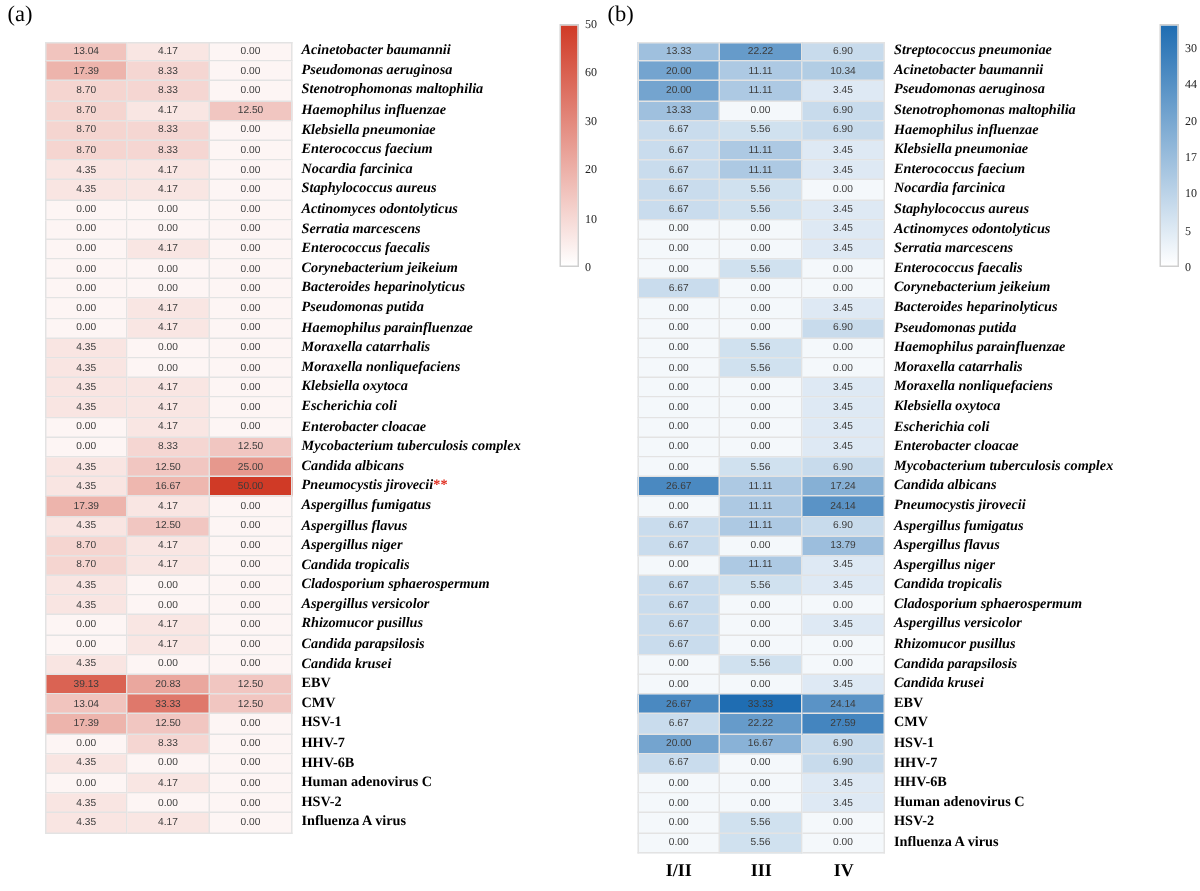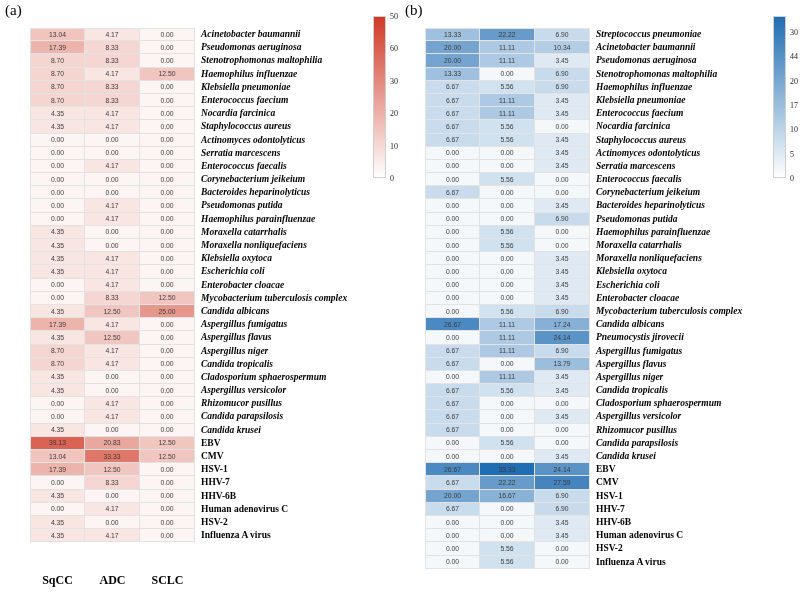--- a/index.html
+++ b/index.html
@@ -160,20 +160,26 @@
           <div class="cell" style="background: rgb(241, 198, 193);">12.50</div>
           <div class="rlabel">Mycobacterium tuberculosis complex</div>
         </div>
         <div class="hrow">
           <div class="cell" style="background: rgb(249, 229, 226);">4.35</div>
           <div class="cell" style="background: rgb(241, 198, 193);">12.50</div>
           <div class="cell" style="background: rgb(230, 152, 141);">25.00</div>
           <div class="rlabel">Candida albicans</div>
         </div>
         <div class="hrow">
+          <div class="cell" style="background: rgb(249, 229, 226);">4.35</div>
+          <div class="cell" style="background: rgb(238, 183, 175);">16.67</div>
+          <div class="cell" style="background: rgb(208, 58, 38);">50.00</div>
+          <div class="rlabel">Pneumocystis jirovecii<span class="marker">**</span></div>
+        </div>
+        <div class="hrow">
           <div class="cell" style="background: rgb(237, 180, 172);">17.39</div>
           <div class="cell" style="background: rgb(249, 230, 227);">4.17</div>
           <div class="cell" style="background: rgb(253, 245, 244);">0.00</div>
           <div class="rlabel">Aspergillus fumigatus</div>
         </div>
         <div class="hrow">
           <div class="cell" style="background: rgb(249, 229, 226);">4.35</div>
           <div class="cell" style="background: rgb(241, 198, 193);">12.50</div>
           <div class="cell" style="background: rgb(253, 245, 244);">0.00</div>
           <div class="rlabel">Aspergillus flavus</div>
@@ -261,25 +267,20 @@
           <div class="cell" style="background: rgb(253, 245, 244);">0.00</div>
           <div class="cell" style="background: rgb(253, 245, 244);">0.00</div>
           <div class="rlabel upright">HSV-2</div>
         </div>
         <div class="hrow">
           <div class="cell" style="background: rgb(249, 229, 226);">4.35</div>
           <div class="cell" style="background: rgb(249, 230, 227);">4.17</div>
           <div class="cell" style="background: rgb(253, 245, 244);">0.00</div>
           <div class="rlabel upright">Influenza A virus</div>
         </div>
-      </div>
-    <div class="headers">
-        <div class="hcell">SqCC</div>
-        <div class="hcell">ADC</div>
-        <div class="hcell">SCLC</div>
       </div>
     <div class="colorbar">
       <div class="cb-grad" style="background: linear-gradient(to top, rgb(255, 255, 255), rgb(208, 58, 38));"></div>
     <div class="cb-tick" style="top: 0px;">50</div>
         <div class="cb-tick" style="top: 32.4px;">60</div>
         <div class="cb-tick" style="top: 64.8px;">30</div>
         <div class="cb-tick" style="top: 97.2px;">20</div>
         <div class="cb-tick" style="top: 129.6px;">10</div>
         <div class="cb-tick" style="top: 162px;">0</div>
       </div>
@@ -527,20 +528,25 @@
           <div class="cell" style="background: rgb(208, 225, 239);">5.56</div>
           <div class="cell" style="background: rgb(244, 248, 251);">0.00</div>
           <div class="rlabel upright">HSV-2</div>
         </div>
         <div class="hrow">
           <div class="cell" style="background: rgb(244, 248, 251);">0.00</div>
           <div class="cell" style="background: rgb(208, 225, 239);">5.56</div>
           <div class="cell" style="background: rgb(244, 248, 251);">0.00</div>
           <div class="rlabel upright">Influenza A virus</div>
         </div>
+      </div>
+    <div class="headers">
+        <div class="hcell">I/II</div>
+        <div class="hcell">III</div>
+        <div class="hcell">IV</div>
       </div>
     <div class="colorbar">
       <div class="cb-grad" style="background: linear-gradient(to top, rgb(255, 255, 255), rgb(31, 109, 178));"></div>
     <div class="cb-tick" style="top: 16.1854px;">30</div>
         <div class="cb-tick" style="top: 40.4878px;">44</div>
         <div class="cb-tick" style="top: 64.7903px;">20</div>
         <div class="cb-tick" style="top: 89.0927px;">17</div>
         <div class="cb-tick" style="top: 113.395px;">10</div>
         <div class="cb-tick" style="top: 137.698px;">5</div>
         <div class="cb-tick" style="top: 162px;">0</div>

